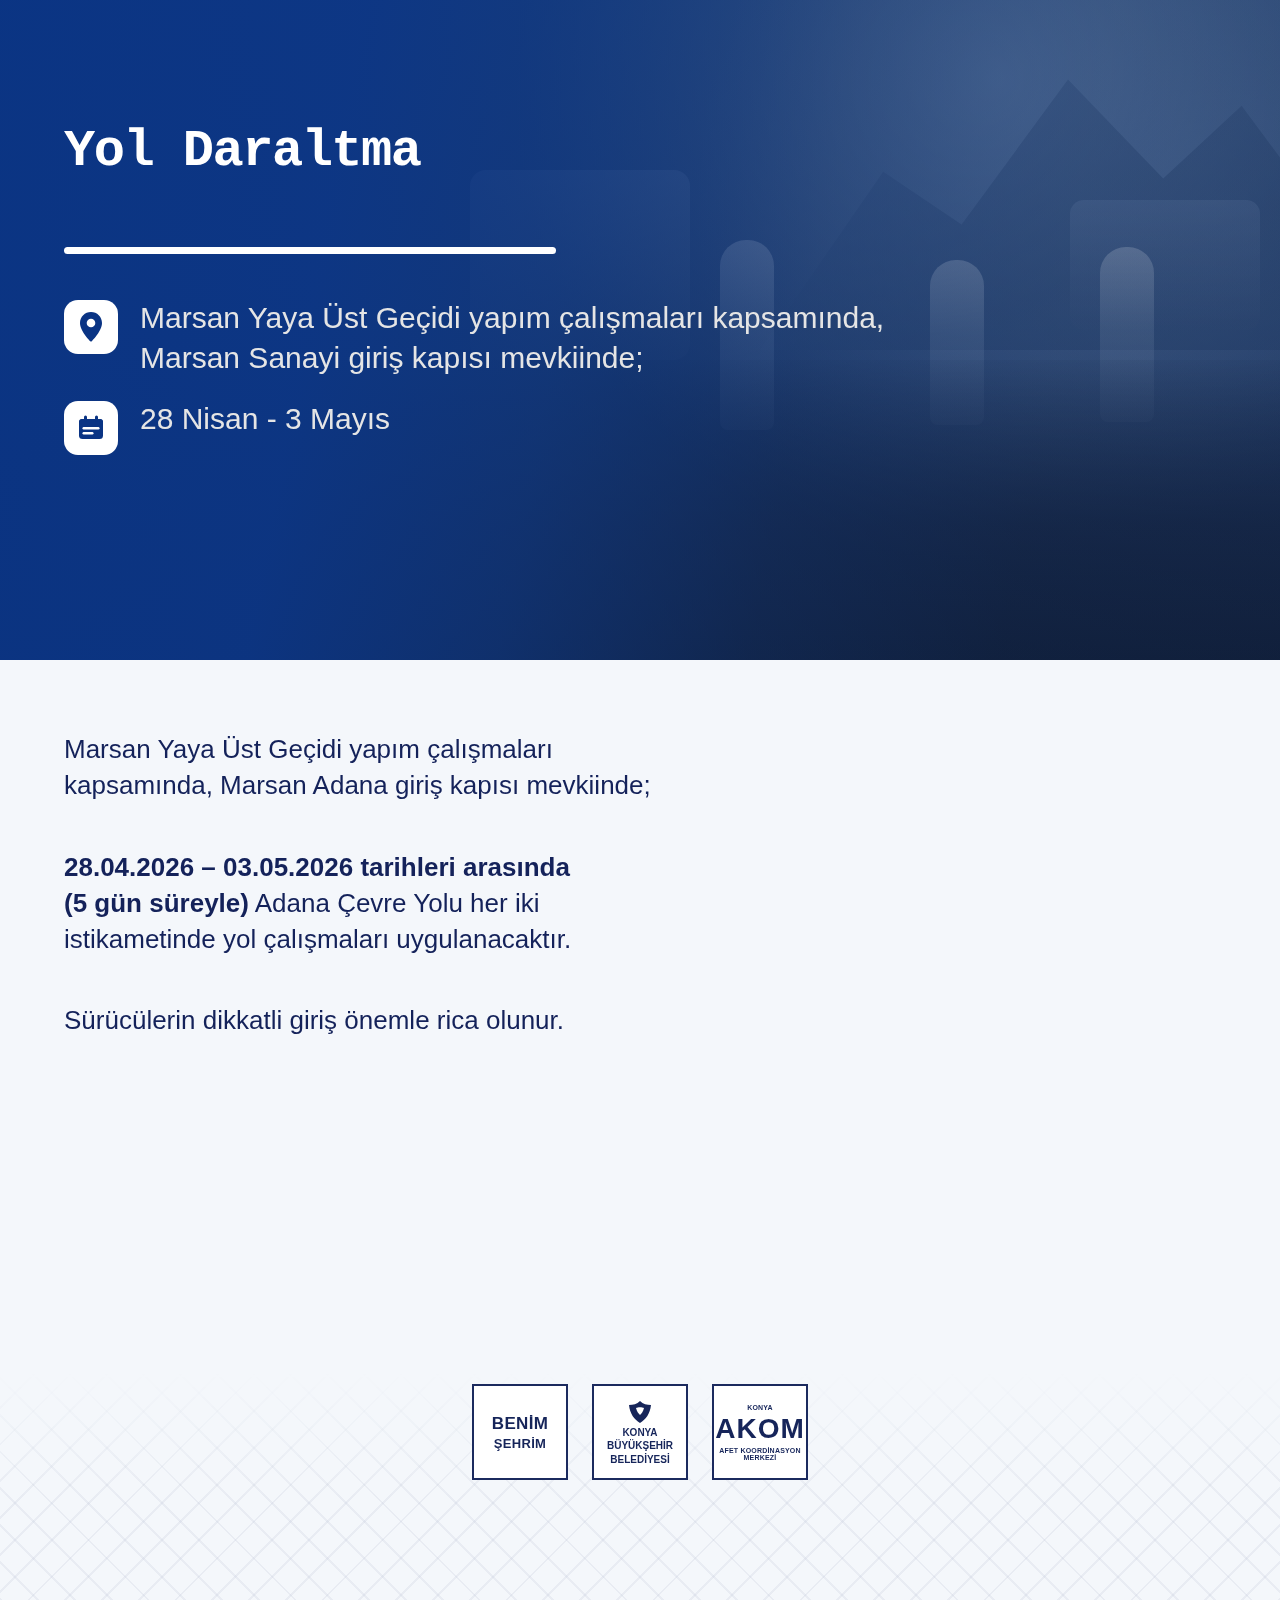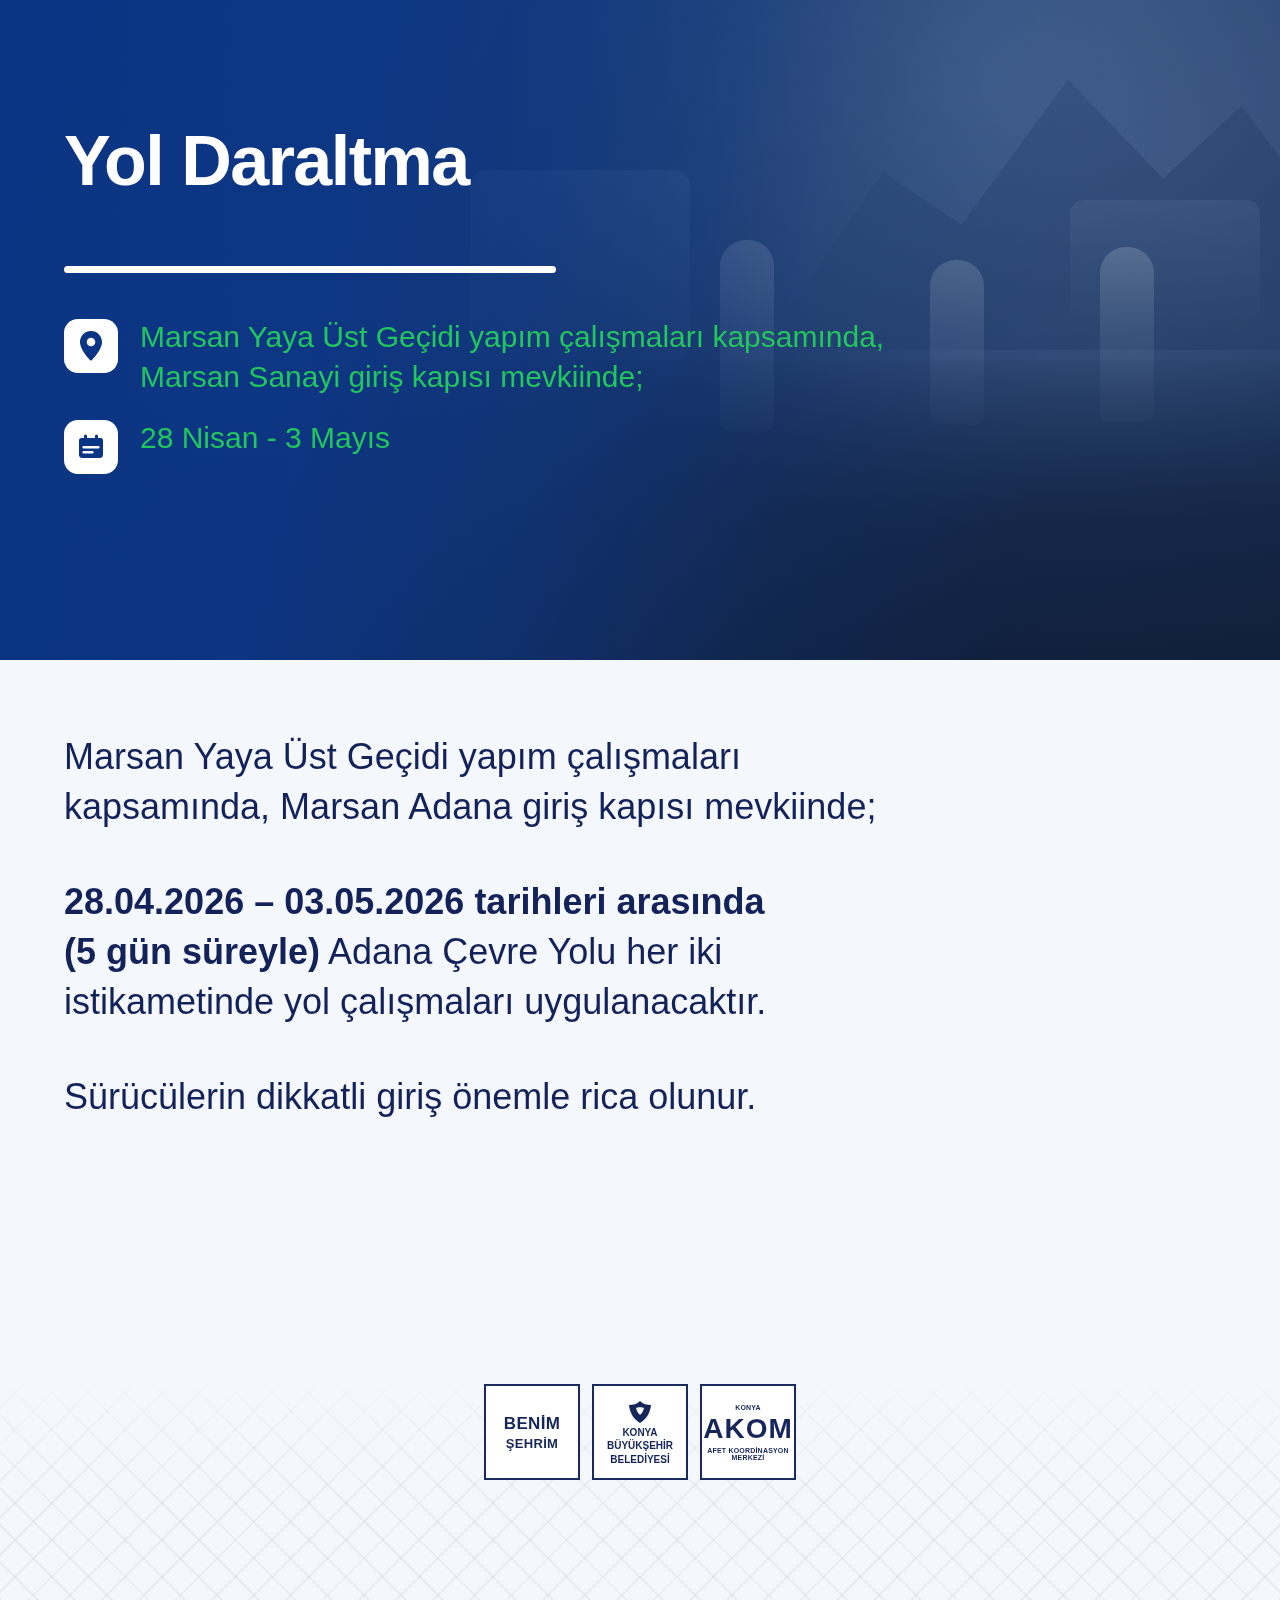--- a/index.html
+++ b/index.html
@@ -103,26 +103,27 @@
       rgba(22,42,82,0.30) 100%);
   }
 
   .hero-content {
     position: relative;
     padding: 124px 0 0 64px;
     color: #ffffff;
   }
 
   .hero-title {
-    font-size: 70px;
+    font-size: 52px;
     line-height: 1.06;
     font-weight: 700;
     letter-spacing: -1.5px;
     color: #ffffff;
     max-width: 760px;
+    font-family: Liberation Mono, monospace;
   }
   .hero-title .line2 { display: block; }
 
   .rule {
     width: 492px;
     height: 7px;
     background: #ffffff;
     border-radius: 4px;
     margin: 68px 0 44px 0;
   }
@@ -141,36 +142,36 @@
     background: #ffffff;
     display: flex;
     align-items: center;
     justify-content: center;
     margin-top: 2px;
   }
   .info-icon svg { display: block; }
   .info-text {
     font-size: 30px;
     line-height: 1.32;
-    color: #22c55e;
+    color: #e5e5e5;
     font-weight: 400;
     max-width: 1030px;
   }
   .info-text .t2 { display: block; }
 
   
   .body {
     position: relative;
     flex: 1;
     padding: 72px 64px 0 64px;
     background: #f4f7fb;
   }
 
   .para {
-    font-size: 36px;
+    font-size: 26px;
     line-height: 1.38;
     color: #14225a;
     max-width: 1130px;
     margin-bottom: 46px;
     font-weight: 400;
   }
   .para b { font-weight: 700; }
   .para .l { display: block; }
 
   
@@ -191,21 +192,21 @@
     background-image:
       repeating-linear-gradient(45deg, rgba(25,45,100,0.10) 0 2px, rgba(0,0,0,0) 2px 26px),
       repeating-linear-gradient(-45deg, rgba(25,45,100,0.10) 0 2px, rgba(0,0,0,0) 2px 26px);
     -webkit-mask-image: linear-gradient(180deg, rgba(0,0,0,0) 0%, rgba(0,0,0,1) 55%);
     mask-image: linear-gradient(180deg, rgba(0,0,0,0) 0%, rgba(0,0,0,1) 55%);
   }
 
   .logos {
     position: relative;
     display: flex;
-    gap: 12px;
+    gap: 24px;
     align-items: flex-end;
     border-radius: 14px;
   }
   .logo-box {
     width: 96px;
     height: 96px;
     border: 2px solid #1b2a5e;
     background: #ffffff;
     display: flex;
     flex-direction: column;

